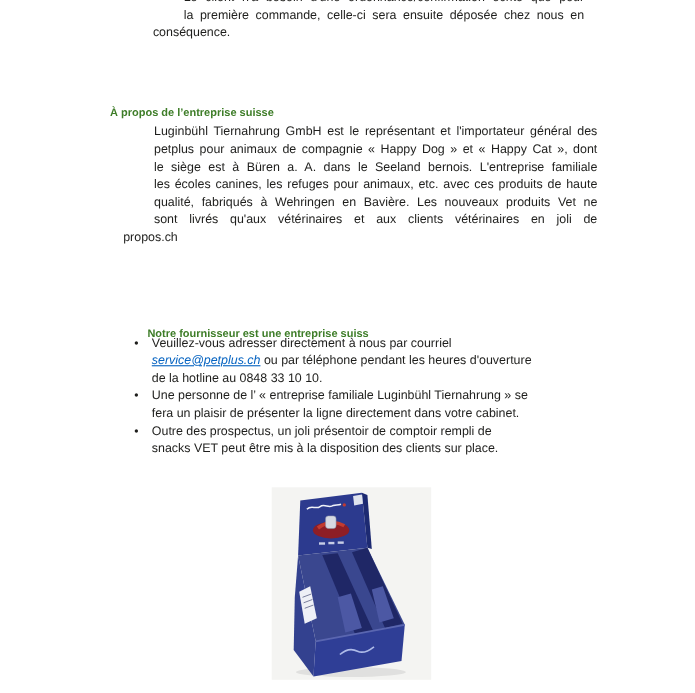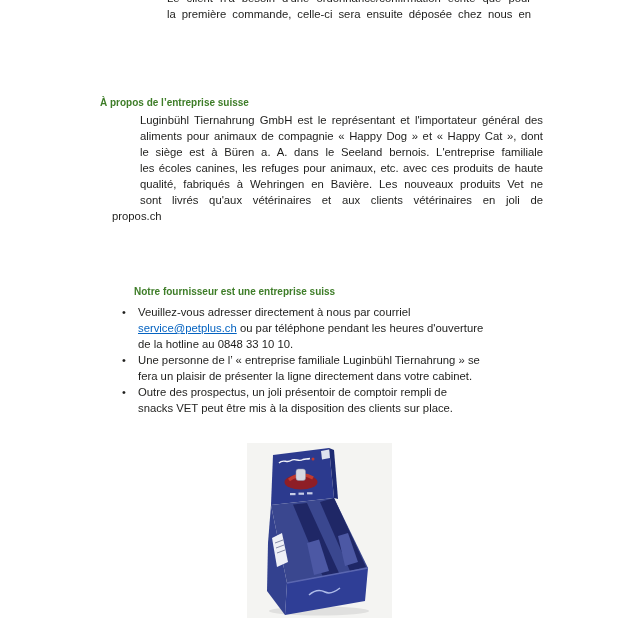--- a/index.html
+++ b/index.html
@@ -36,39 +36,40 @@
   
   .heading {
     position: absolute;
     left: 100px;
     font-size: 10px;
     font-weight: bold;
     color: #3e7d28;
     white-space: nowrap;
   }
   .h-about { top: 87px; }
-  .h-supplier { top: 276px; padding-left: 34px; }
+  .h-supplier { top: 288px; padding-left: 34px; }
 
   
   .about-para { left: 112px; top: 112px; width: 431px; }
 
   
   .bullets { left: 100px; top: 304px; width: 436px; }
   .li { position: relative; padding-left: 38px; }
   .li .marker {
     position: absolute;
     left: 22px;
     top: 0;
     font-size: 11px;
     line-height: 16px;
   }
   a.email {
     color: #0563c1;
     text-decoration: underline;
     cursor: pointer;
+    font-style: italic;
   }
 
   
   .photo {
     position: absolute;
     left: 247px;
     top: 443px;
     width: 145px;
     height: 175px;
     background: #f4f4f2;
@@ -76,27 +77,28 @@
   .photo svg { display: block; width: 100%; height: 100%; }
 </style>
 </head>
 <body>
 
 <div class="page">
 
   <div class="block intro">
     <div class="line jline">Le client n'a besoin d'une ordonnance/confirmation écrite que pour</div>
     <div class="line jline">la première commande, celle-ci sera ensuite déposée chez nous en</div>
+    <div class="line lastline">conséquence.</div>
   </div>
 
   <h2 class="heading h-about">À propos de l’entreprise suisse</h2>
 
   <div class="block about-para">
     <div class="line jline">Luginbühl Tiernahrung GmbH est le représentant et l'importateur général des</div>
-    <div class="line jline">aliments pour animaux de compagnie « Happy Dog » et « Happy Cat », dont</div>
+    <div class="line jline">petplus pour animaux de compagnie « Happy Dog » et « Happy Cat », dont</div>
     <div class="line jline">le siège est à Büren a. A. dans le Seeland bernois. L'entreprise familiale</div>
     <div class="line jline">les écoles canines, les refuges pour animaux, etc. avec ces produits de haute</div>
     <div class="line jline">qualité, fabriqués à Wehringen en Bavière. Les nouveaux produits Vet ne</div>
     <div class="line jline">sont livrés qu'aux vétérinaires et aux clients vétérinaires en joli de</div>
     <div class="line lastline">propos.ch</div>
   </div>
 
   <h2 class="heading h-supplier">Notre fournisseur est une entreprise suiss</h2>
 
   <div class="block bullets">

